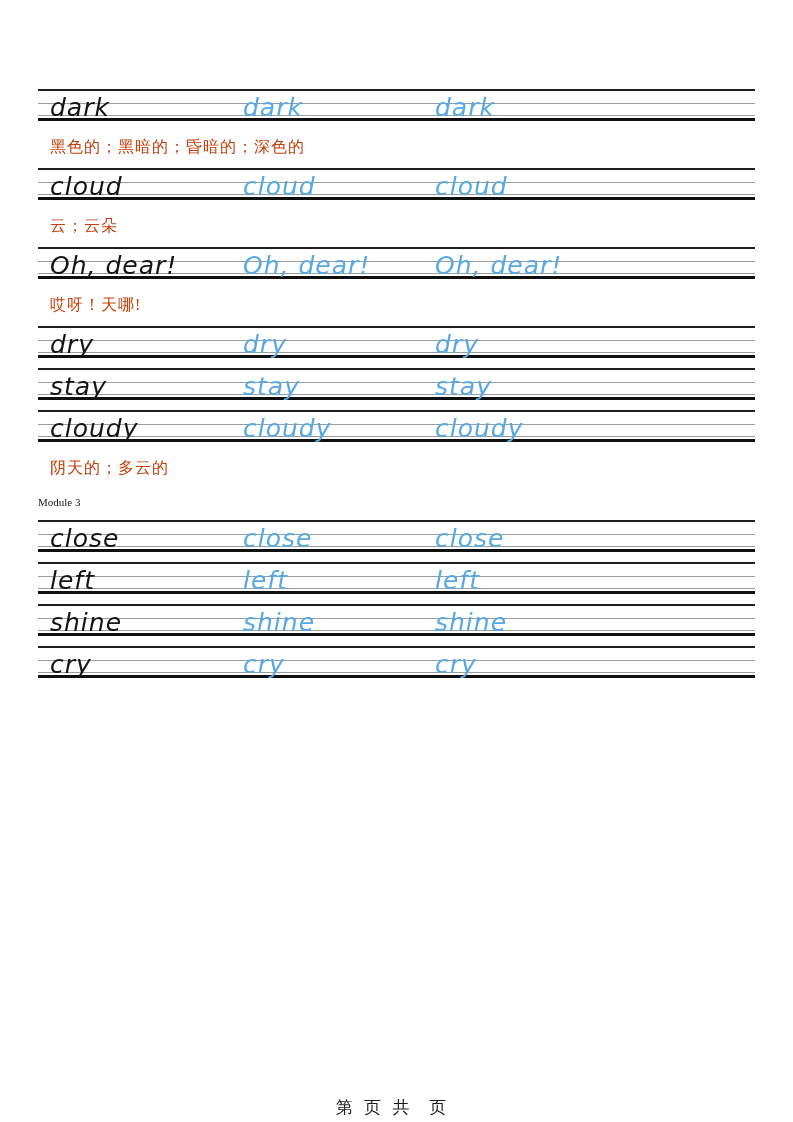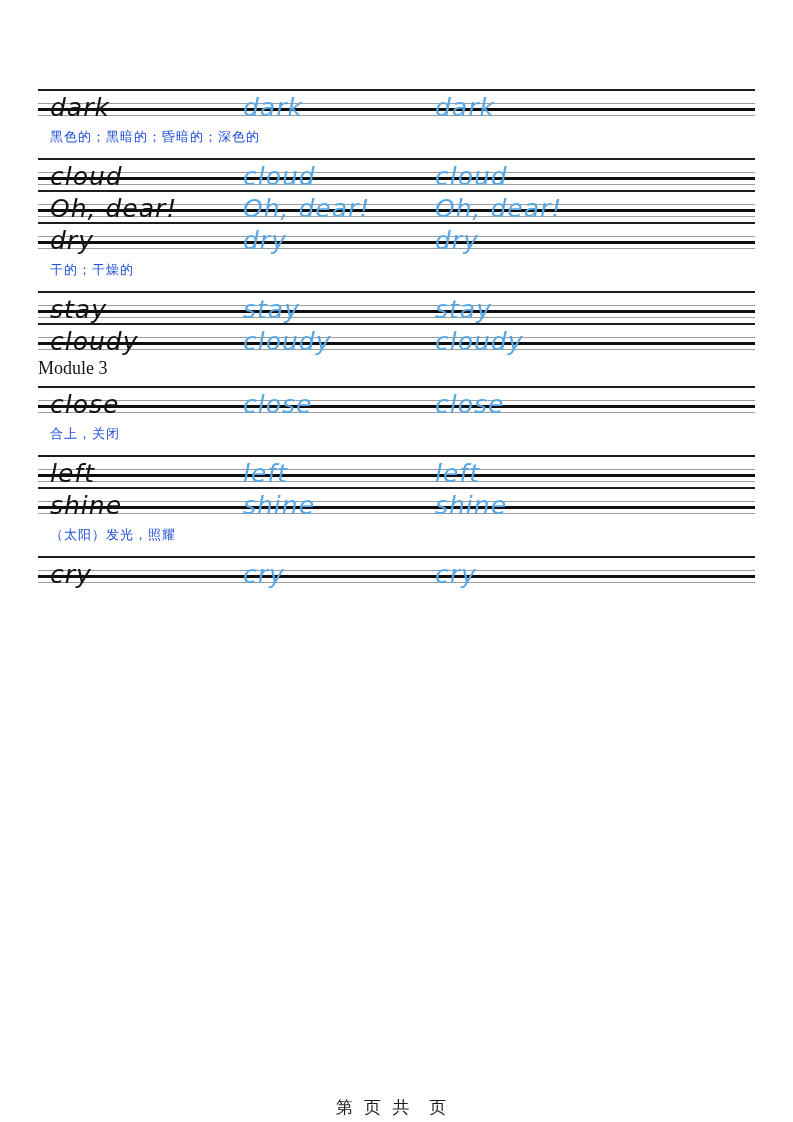--- a/index.html
+++ b/index.html
@@ -9,21 +9,21 @@
     position: relative;
     overflow: hidden;
     font-family: "Liberation Serif", serif;
   }
   .page {
     position: absolute; inset: 0;
     padding-top: 89px;
     box-sizing: border-box;
   }
   .entry { margin: 0 38px 10px 38px; }
-  .guide { position: relative; height: 22px; }
+  .guide { position: relative; height: 32px; }
   .gl { position: absolute; left: 0; right: 0; }
   .gl-top    { top: 0;    height: 2px; background: #1e1e1e; }
   .gl-m1     { top: 14px; height: 1px; background: #9c9c9c; }
   .gl-m2     { top: 26px; height: 1px; background: #9c9c9c; }
   .gl-bottom { bottom: 0; height: 3px; background: #0f0f0f; }
   .word {
     position: absolute; top: 0; height: 40px;
     font-family: "DejaVu Sans", sans-serif;
     font-style: italic;
     font-size: 25px; line-height: 38px;
@@ -31,30 +31,30 @@
     white-space: pre;
     z-index: 2;
   }
   .word-black { left: 12px; color: #141414; }
   .word-trace { color: #58a8e5; }
   .trace-1 { left: 205px; }
   .trace-2 { left: 397px; }
   .meaning {
     margin: 15px 0 0 12px;
     height: 22px;
-    font-size: 13px;
+    font-size: 16px;
     line-height: 22px;
-    color: #1d4ed8;
+    color: #c2410c;
     letter-spacing: 1px;
     white-space: pre;
   }
   .module-label {
     margin: 0 38px;
     height: 31px;
-    font-size: 18px;
+    font-size: 11px;
     line-height: 26px;
     color: #141414;
   }
   .footer {
     position: absolute;
     top: 1096px; left: 0; right: 8px;
     text-align: center;
     font-family: "DejaVu Sans", "Liberation Sans", sans-serif;
     font-size: 17px;
     letter-spacing: 3px;
@@ -83,45 +83,46 @@
   <div class="entry">
     <div class="guide">
       <div class="gl gl-top"></div>
       <div class="gl gl-m1"></div>
       <div class="gl gl-m2"></div>
       <div class="gl gl-bottom"></div>
       <span class="word word-black">cloud</span>
       <span class="word word-trace trace-1">cloud</span>
       <span class="word word-trace trace-2">cloud</span>
     </div>
+    <div class="meaning">云；云朵</div>
   </div>
 
   <div class="entry">
     <div class="guide">
       <div class="gl gl-top"></div>
       <div class="gl gl-m1"></div>
       <div class="gl gl-m2"></div>
       <div class="gl gl-bottom"></div>
       <span class="word word-black">Oh, dear!</span>
       <span class="word word-trace trace-1">Oh, dear!</span>
       <span class="word word-trace trace-2">Oh, dear!</span>
     </div>
+    <div class="meaning">哎呀！天哪!</div>
   </div>
 
   <div class="entry">
     <div class="guide">
       <div class="gl gl-top"></div>
       <div class="gl gl-m1"></div>
       <div class="gl gl-m2"></div>
       <div class="gl gl-bottom"></div>
       <span class="word word-black">dry</span>
       <span class="word word-trace trace-1">dry</span>
       <span class="word word-trace trace-2">dry</span>
     </div>
-    <div class="meaning">干的；干燥的</div>
   </div>
 
   <div class="entry">
     <div class="guide">
       <div class="gl gl-top"></div>
       <div class="gl gl-m1"></div>
       <div class="gl gl-m2"></div>
       <div class="gl gl-bottom"></div>
       <span class="word word-black">stay</span>
       <span class="word word-trace trace-1">stay</span>
@@ -132,33 +133,33 @@
   <div class="entry">
     <div class="guide">
       <div class="gl gl-top"></div>
       <div class="gl gl-m1"></div>
       <div class="gl gl-m2"></div>
       <div class="gl gl-bottom"></div>
       <span class="word word-black">cloudy</span>
       <span class="word word-trace trace-1">cloudy</span>
       <span class="word word-trace trace-2">cloudy</span>
     </div>
+    <div class="meaning">阴天的；多云的</div>
   </div>
 <div class="module-label">Module 3</div>
   <div class="entry">
     <div class="guide">
       <div class="gl gl-top"></div>
       <div class="gl gl-m1"></div>
       <div class="gl gl-m2"></div>
       <div class="gl gl-bottom"></div>
       <span class="word word-black">close</span>
       <span class="word word-trace trace-1">close</span>
       <span class="word word-trace trace-2">close</span>
     </div>
-    <div class="meaning">合上，关闭</div>
   </div>
 
   <div class="entry">
     <div class="guide">
       <div class="gl gl-top"></div>
       <div class="gl gl-m1"></div>
       <div class="gl gl-m2"></div>
       <div class="gl gl-bottom"></div>
       <span class="word word-black">left</span>
       <span class="word word-trace trace-1">left</span>
@@ -169,21 +170,20 @@
   <div class="entry">
     <div class="guide">
       <div class="gl gl-top"></div>
       <div class="gl gl-m1"></div>
       <div class="gl gl-m2"></div>
       <div class="gl gl-bottom"></div>
       <span class="word word-black">shine</span>
       <span class="word word-trace trace-1">shine</span>
       <span class="word word-trace trace-2">shine</span>
     </div>
-    <div class="meaning">（太阳）发光，照耀</div>
   </div>
 
   <div class="entry">
     <div class="guide">
       <div class="gl gl-top"></div>
       <div class="gl gl-m1"></div>
       <div class="gl gl-m2"></div>
       <div class="gl gl-bottom"></div>
       <span class="word word-black">cry</span>
       <span class="word word-trace trace-1">cry</span>

